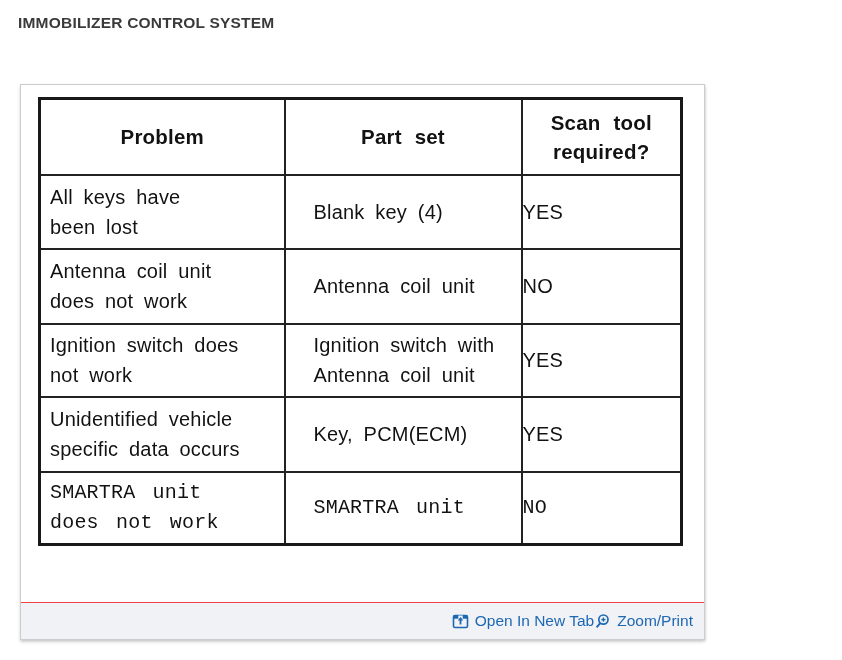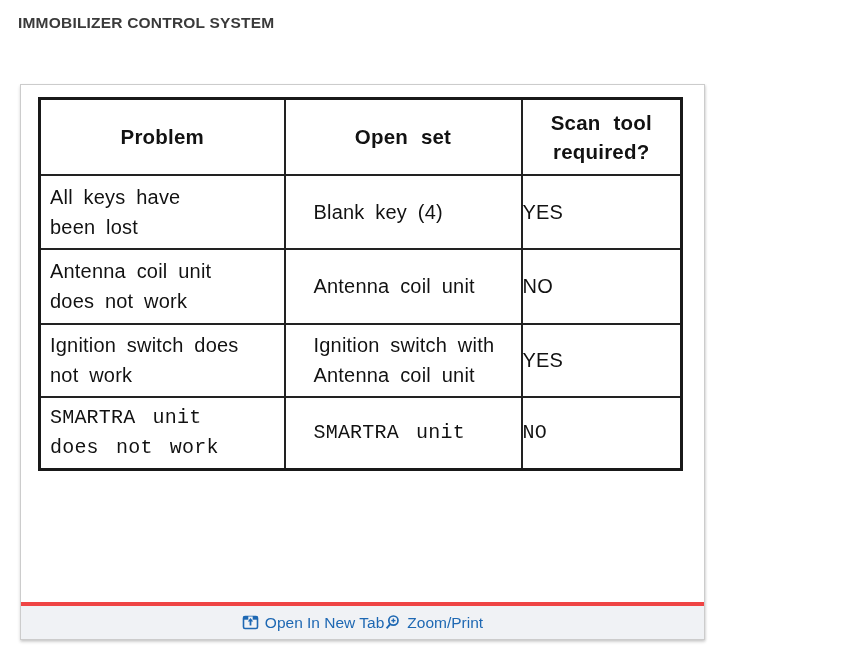--- a/index.html
+++ b/index.html
@@ -72,24 +72,24 @@
   tr.rh-0 { height: 74px; }
   tr.rh-1 { height: 75px; }
   tr.rh-2 { height: 42px; }
   tr.rh-3 { height: 73px; }
   tr.rh-4 { height: 75px; }
   tr.rh-5 { height: 73px; font-family: Liberation Mono, monospace; }
 
   .viewer-footer {
     flex: 0 0 37px;
     background: #f0f2f5;
-    border-top: 4px solid #ef4444;
+    border-top: 1px solid #ef4444;
     display: flex;
     align-items: center;
-    justify-content: center;
+    justify-content: flex-end;
     padding: 0 11px;
   }
   .footer-link {
     display: inline-flex;
     align-items: center;
     gap: 6px;
     text-decoration: none;
     color: #1e68b3;
     font-size: 15.5px;
     cursor: pointer;
@@ -108,21 +108,21 @@
     <div class="scan-area">
       <table class="scan-table">
         <colgroup>
           <col style="width:245px">
           <col style="width:237px">
           <col style="width:160px">
         </colgroup>
         <thead>
           <tr class="rh-hdr">
             <th>Problem</th>
-            <th>Open set</th>
+            <th>Part set</th>
             <th>Scan tool
 required?</th>
           </tr>
         </thead>
         <tbody>
           <tr class="rh-0">
             <td class="c-problem">All keys have
 been lost</td>
             <td class="c-part">Blank key (4)</td>
             <td class="c-scan">YES</td>
@@ -131,20 +131,26 @@
             <td class="c-problem">Antenna coil unit
 does not work</td>
             <td class="c-part">Antenna coil unit</td>
             <td class="c-scan">NO</td>
           </tr>
           <tr class="rh-3">
             <td class="c-problem">Ignition switch does
 not work</td>
             <td class="c-part">Ignition switch with
 Antenna coil unit</td>
+            <td class="c-scan">YES</td>
+          </tr>
+          <tr class="rh-4">
+            <td class="c-problem">Unidentified vehicle
+specific data occurs</td>
+            <td class="c-part">Key, PCM(ECM)</td>
             <td class="c-scan">YES</td>
           </tr>
           <tr class="rh-5">
             <td class="c-problem">SMARTRA unit
 does not work</td>
             <td class="c-part">SMARTRA unit</td>
             <td class="c-scan">NO</td>
           </tr>
         </tbody>
       </table>

